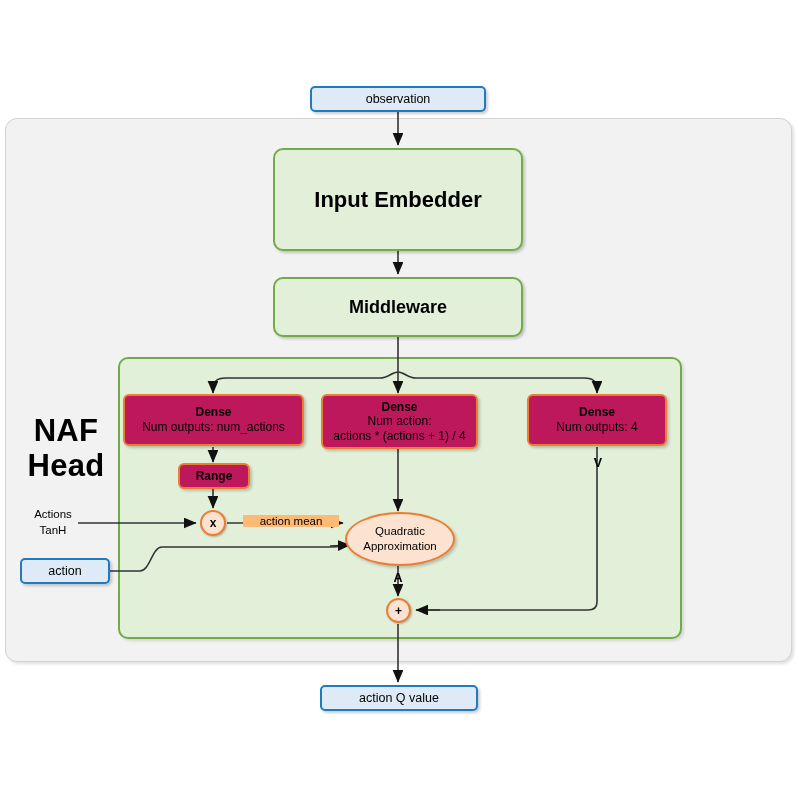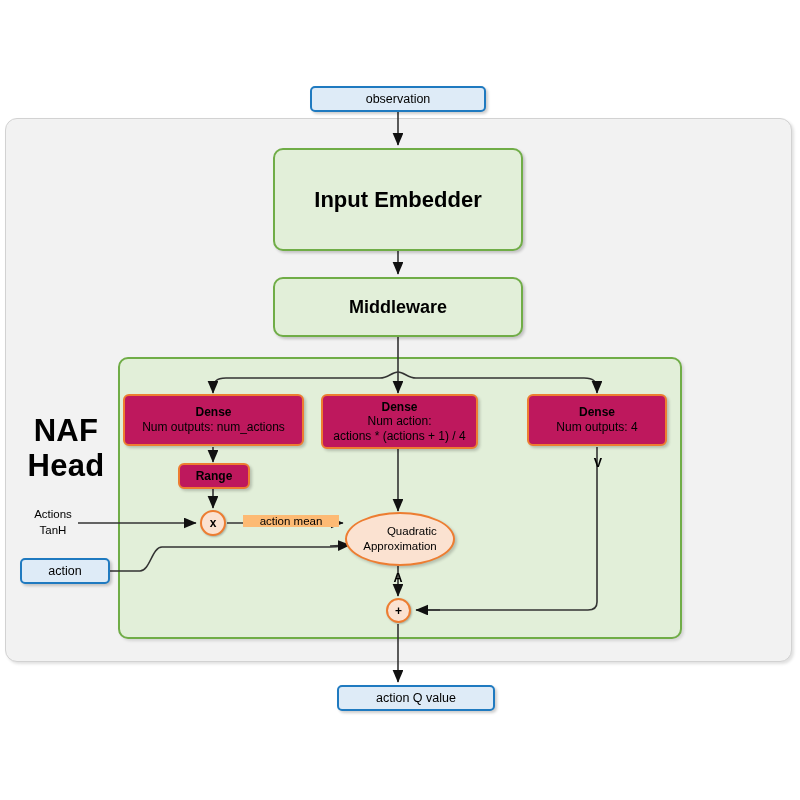--- a/index.html
+++ b/index.html
@@ -118,21 +118,21 @@
   .ellipse {
     position: absolute;
     border-radius: 50%;
     background: #fbe2d1;
     border: 2.5px solid #ed7d31;
     box-shadow: 2px 2px 3px rgba(0,0,0,0.2);
     display: flex;
     flex-direction: column;
     align-items: center;
     justify-content: center;
-    text-align: right;
+    text-align: center;
     font-size: 11.5px;
     line-height: 1.3;
     color: #000;
     box-sizing: border-box;
   }
 
   
   .text-label {
     position: absolute;
     color: #000;
@@ -261,17 +261,17 @@
   <div class="text-label edge-label" style="left:243px; top:515px; width:96px; background:#fdba74;">action mean</div>
 
   <div class="text-label sig-label" style="left:386px; top:571px; width:24px;">A</div>
 
   <div class="text-label sig-label" style="left:586px; top:456px; width:24px;">V</div>
 
   <div class="node io-box" style="left:20px; top:558px; width:90px; height:26px;">
     <span>action</span>
   </div>
 
-  <div class="node io-box" style="left:320px; top:685px; width:158px; height:26px;margin-left:17px;">
+  <div class="node io-box" style="left:320px; top:685px; width:158px; height:26px;">
     <span>action Q value</span>
   </div>
 
 </div>
 
 </body></html>

